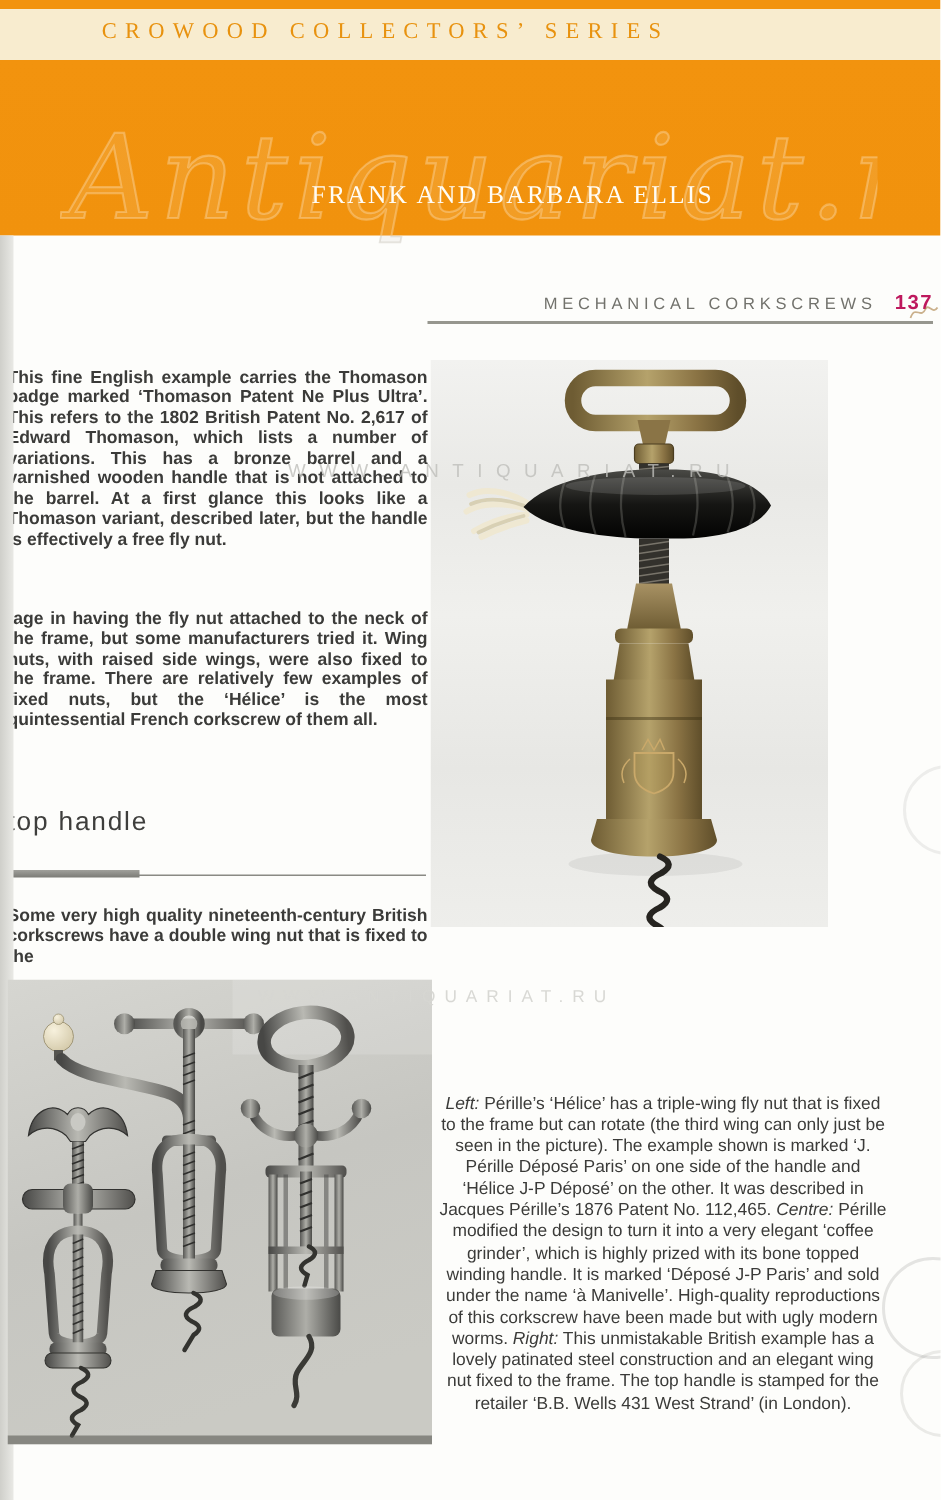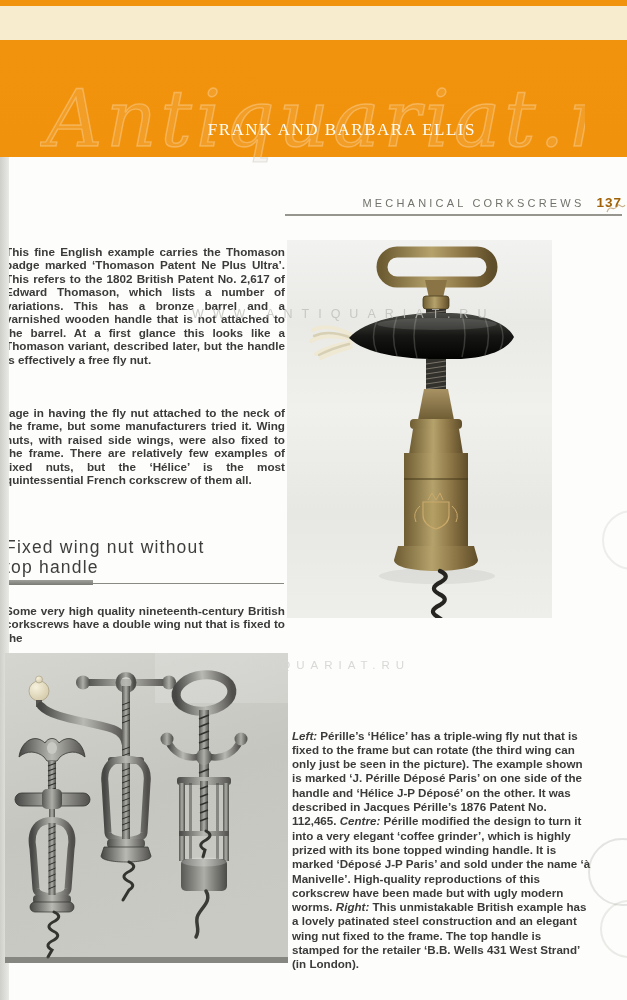--- a/index.html
+++ b/index.html
@@ -21,36 +21,36 @@
   .ghost-a{top:86px;height:71px;}
   .ghost-b{top:157px;height:60px;}
   .ghost-text{position:absolute;left:6px;white-space:nowrap;font-family:"DejaVu Serif",serif;
     font-style:italic;font-size:78px;line-height:78px;letter-spacing:4px;color:rgba(255,255,255,0.10);
     -webkit-text-stroke:1.4px rgba(255,246,230,0.30);}
   .ghost-a .ghost-text{top:-6px;}
   .ghost-b .ghost-text{top:-77px;color:rgba(140,130,110,0.07);-webkit-text-stroke:1.2px rgba(150,142,122,0.22);}
   
   .page-header{left:285px;top:193px;width:337px;text-align:right;white-space:nowrap;}
   .chapter-label{font-size:11px;letter-spacing:3.2px;color:#72726C;}
-  .page-number{font-size:13.5px;font-weight:bold;color:#a16207;margin-left:12px;letter-spacing:1px;}
+  .page-number{font-size:13.5px;font-weight:bold;color:#be185d;margin-left:12px;letter-spacing:1px;}
   .header-rule{left:285px;top:214px;width:337px;height:1.5px;background:#96968E;}
   .handwritten-mark{left:606px;top:201px;width:20px;height:14px;opacity:.65;}
   
   .body-par{left:5px;width:280px;font-size:11.7px;line-height:13.5px;font-weight:bold;
     color:#3B3B39;text-align:justify;}
   .par1{top:233px;}
   .par2{top:394px;}
   .par3{top:592px;}
   .section-heading{left:5px;top:537px;font-size:17.5px;line-height:20px;letter-spacing:1.2px;
     color:#3E3E3C;font-weight:normal;}
   .rule-thin{left:5px;top:583px;width:279px;height:1.2px;background:#8A8A84;}
   .rule-thick{left:5px;top:580px;width:88px;height:5px;background:linear-gradient(180deg,#A0A09B,#7B7B76);}
   
-  .caption{left:292px;top:717px;width:300px;font-size:11.6px;line-height:14.3px;font-weight:bold;
-    color:#3B3B39;text-align:left;}
+  .caption{left:292px;top:717px;width:300px;font-size:11.6px;line-height:14.3px;font-weight:normal;
+    color:#3B3B39;text-align:center;}
   .cap-label{font-style:italic;}
   
   .photo{z-index:1;}
   .photo1{left:287px;top:240px;width:265px;height:378px;}
   .photo2{left:5px;top:653px;width:283px;height:310px;}
   
   .wm-line{white-space:nowrap;z-index:6;pointer-events:none;font-weight:normal;}
   .wm1{left:192px;top:307px;font-size:12.5px;letter-spacing:9px;color:rgba(190,190,186,0.80);}
   .wm2{left:172px;top:659px;font-size:11.5px;letter-spacing:6px;color:rgba(214,214,210,0.95);}
   
@@ -60,20 +60,21 @@
   .gc2{left:600px;top:900px;width:54px;height:54px;border:2px solid rgba(140,140,135,0.17);}
   .gc3{left:602px;top:510px;width:56px;height:56px;border:2px solid rgba(150,150,145,0.15);}
 </style>
 </head>
 <body>
 
 <div class="page">
 
   <div class="abs top-strip"></div>
   <div class="abs cream-band"></div>
+  <div class="abs series-title">CROWOOD COLLECTORS’ SERIES</div>
   <div class="abs orange-band"></div>
   <div class="abs authors">FRANK AND BARBARA ELLIS</div>
 
   <div class="abs ghost-wrap ghost-a">
     <div class="ghost-text">Antiquariat.ru</div>
   </div>
   <div class="abs ghost-wrap ghost-b">
     <div class="ghost-text">Antiquariat.ru</div>
   </div>
 
@@ -82,21 +83,20 @@
   </div>
   <div class="abs header-rule"></div>
   <svg class="abs handwritten-mark" viewBox="0 0 20 14">
     <path d="M1,11 C4,2 8,12 11,5 C13,1 16,9 19,4" stroke="#B08850" stroke-width="1.2" fill="none"></path>
   </svg>
 
   <p class="abs body-par par1">This fine English example carries the Thomason badge marked ‘Thomason Patent Ne Plus Ultra’. This refers to the 1802 British Patent No. 2,617 of Edward Thomason, which lists a number of variations. This has a bronze barrel and a varnished wooden handle that is not attached to the barrel. At a first glance this looks like a Thomason variant, described later, but the handle is effectively a free fly nut.</p>
   <p class="abs body-par par2">tage in having the fly nut attached to the neck of the frame, but some manufacturers tried it. Wing nuts, with raised side wings, were also fixed to the frame. There are relatively few examples of fixed nuts, but the ‘Hélice’ is the most quintessential French corkscrew of them all.</p>
 
   <div class="abs section-heading">
-    <div>Fixed wing nut without</div>
     <div>top handle</div>
   </div>
   <div class="abs rule-thin"></div>
   <div class="abs rule-thick"></div>
   <p class="abs body-par par3">Some very high quality nineteenth-century British corkscrews have a double wing nut that is fixed to the</p>
 
   <div class="abs photo photo1">
     <svg width="265" height="378" viewBox="0 0 265 378">
       <defs>
         <linearGradient id="bg1" x1="0" y1="0" x2="0" y2="1">

